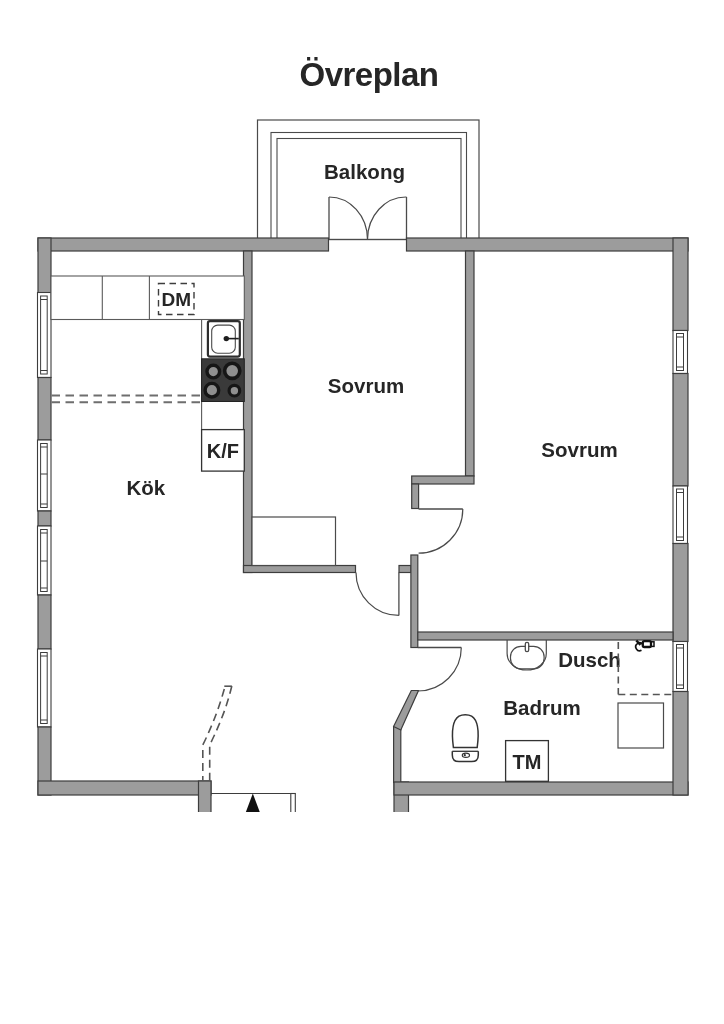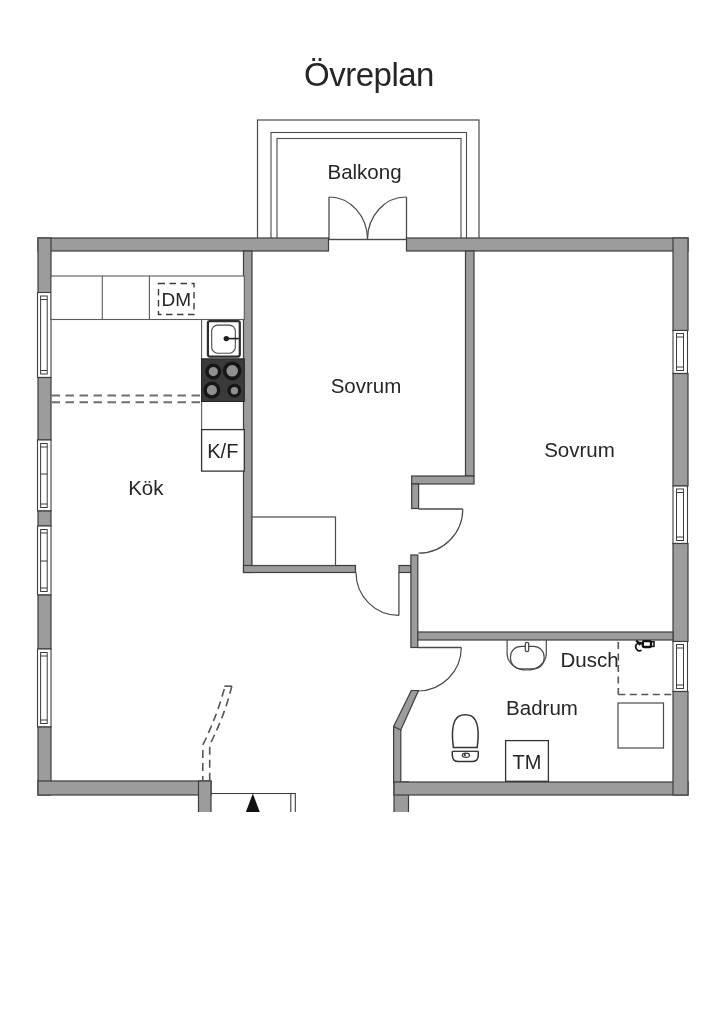--- a/index.html
+++ b/index.html
@@ -1,16 +1,16 @@
 <!DOCTYPE html>
 <html><head>
 <meta charset="utf-8">
 <style>
   html,body{margin:0;padding:0;background:#ffffff;}
-  .page{width:724px;height:812px;position:relative;background:#0369a1;}
+  .page{width:724px;height:812px;position:relative;background:#0369a1;font-weight:bold;}
   text{font-family:"Liberation Sans",sans-serif;fill:#262626;}
 </style>
 </head>
 <body>
 <div class="page">
 <svg width="724" height="1024" viewBox="0 0 724 1024">
 
   <rect x="0" y="0" width="724" height="1024" fill="#ffffff"></rect>
 
   <text x="369" y="85.5" font-size="33" text-anchor="middle" letter-spacing="-0.5">Övreplan</text>

